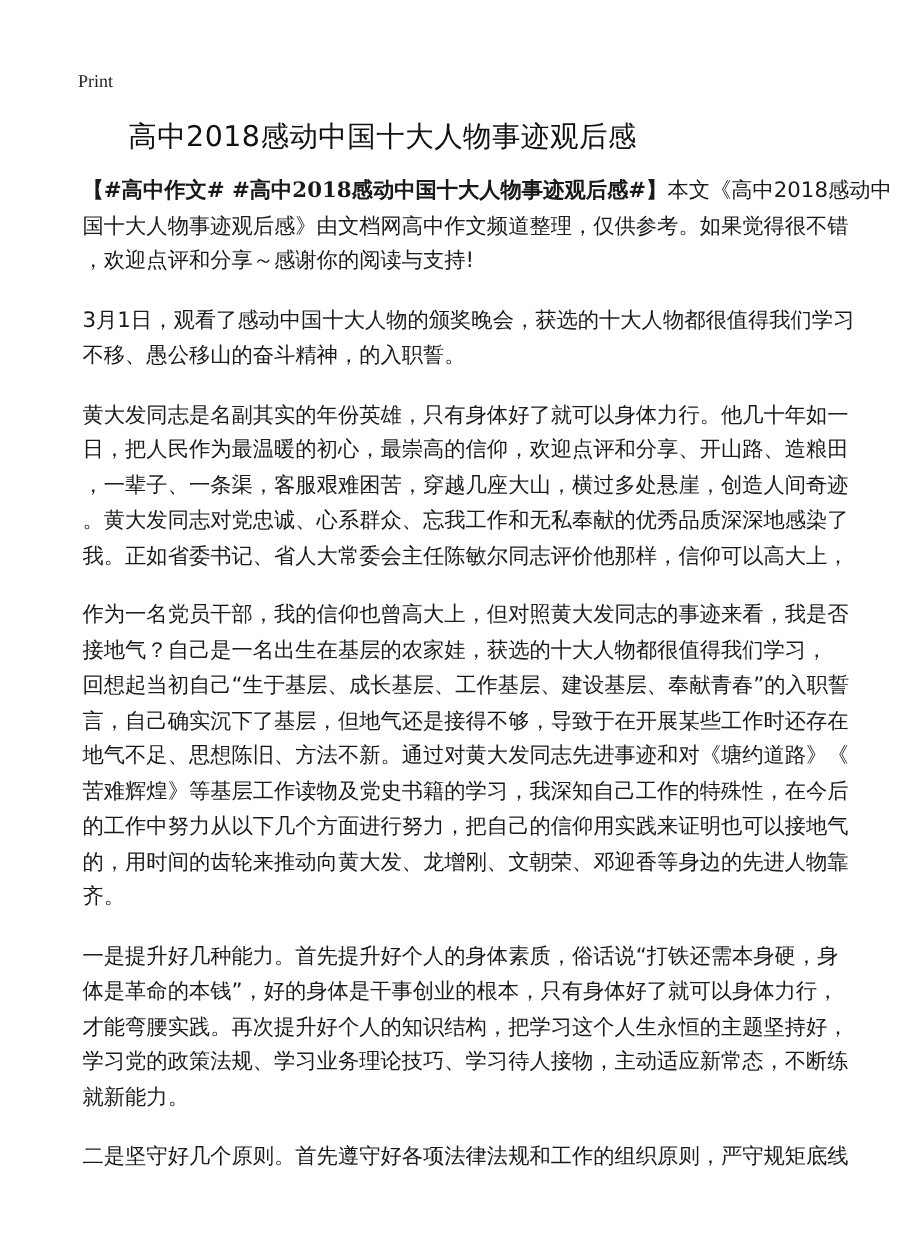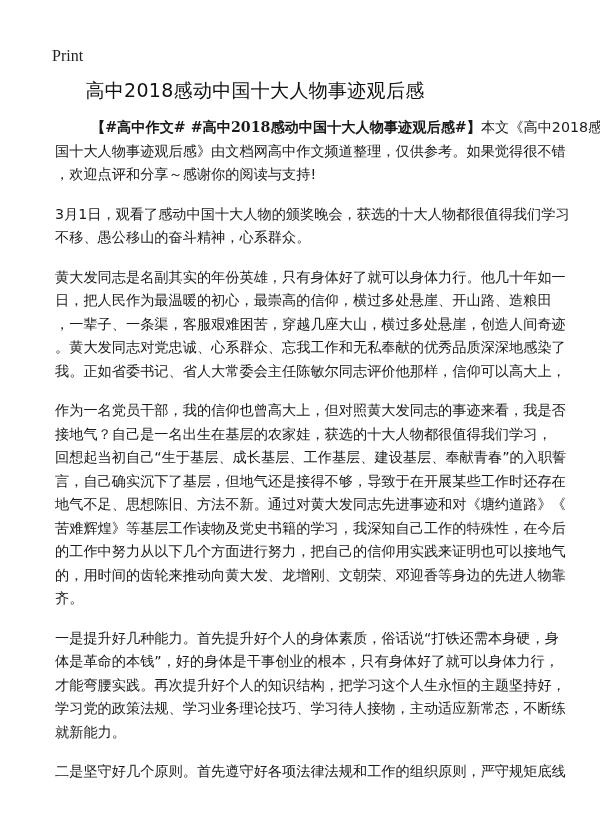--- a/index.html
+++ b/index.html
@@ -1,54 +1,54 @@
 <!DOCTYPE html>
 <html><head>
   <meta charset="utf-8">
   <style>
     html, body { margin: 0; padding: 0; background: #ffffff; }
     body { width: 600px; height: 828px; position: relative; overflow: hidden; color: #111; }
     .print-label {
       position: absolute; left: 52px; top: 47px;
-      font-family: "Liberation Serif", serif; font-size: 16px; color: #222;
+      font-family: "Liberation Serif", serif; font-size: 12px; color: #222;
     }
     .title {
       position: absolute; left: 0; top: 78px; width: 510px; text-align: center;
       font-family: "DejaVu Sans", sans-serif; font-size: 19px; color: #111; letter-spacing: 0.3px;
     }
     .content {
       position: absolute; left: 55px; top: 116px; width: 500px;
       font-family: "DejaVu Sans", sans-serif; font-size: 14.2px; color: #1a1a1a;
     }
     .para { margin: 0 0 16px 0; }
     .line { display: block; height: 23.5px; line-height: 23.5px; white-space: nowrap; }
-    .bold { font-weight: bold; font-family: "DejaVu Serif", serif; margin-left: 36px; }
+    .bold { font-weight: bold; font-family: "DejaVu Serif", serif; }
   </style>
 </head>
 <body>
 
 <div class="print-label">Print</div>
 
 <div class="title">高中2018感动中国十大人物事迹观后感</div>
 
 <div class="content">
   <div class="para">
     <span class="line"><span class="bold">【#高中作文# #高中2018感动中国十大人物事迹观后感#】</span><span>本文《高中2018感动中</span></span>
     <span class="line">国十大人物事迹观后感》由文档网高中作文频道整理，仅供参考。如果觉得很不错</span>
     <span class="line">，欢迎点评和分享～感谢你的阅读与支持!</span>
   </div>
 
   <div class="para">
     <span class="line">3月1日，观看了感动中国十大人物的颁奖晚会，获选的十大人物都很值得我们学习</span>
-    <span class="line">不移、愚公移山的奋斗精神，心系群众。</span>
+    <span class="line">不移、愚公移山的奋斗精神，的入职誓。</span>
   </div>
 
   <div class="para">
     <span class="line">黄大发同志是名副其实的年份英雄，只有身体好了就可以身体力行。他几十年如一</span>
-    <span class="line">日，把人民作为最温暖的初心，最崇高的信仰，横过多处悬崖、开山路、造粮田</span>
+    <span class="line">日，把人民作为最温暖的初心，最崇高的信仰，欢迎点评和分享、开山路、造粮田</span>
     <span class="line">，一辈子、一条渠，客服艰难困苦，穿越几座大山，横过多处悬崖，创造人间奇迹</span>
     <span class="line">。黄大发同志对党忠诚、心系群众、忘我工作和无私奉献的优秀品质深深地感染了</span>
     <span class="line">我。正如省委书记、省人大常委会主任陈敏尔同志评价他那样，信仰可以高大上，</span>
   </div>
 
   <div class="para">
     <span class="line">作为一名党员干部，我的信仰也曾高大上，但对照黄大发同志的事迹来看，我是否</span>
     <span class="line">接地气？自己是一名出生在基层的农家娃，获选的十大人物都很值得我们学习，</span>
     <span class="line">回想起当初自己“生于基层、成长基层、工作基层、建设基层、奉献青春”的入职誓</span>
     <span class="line">言，自己确实沉下了基层，但地气还是接得不够，导致于在开展某些工作时还存在</span>

